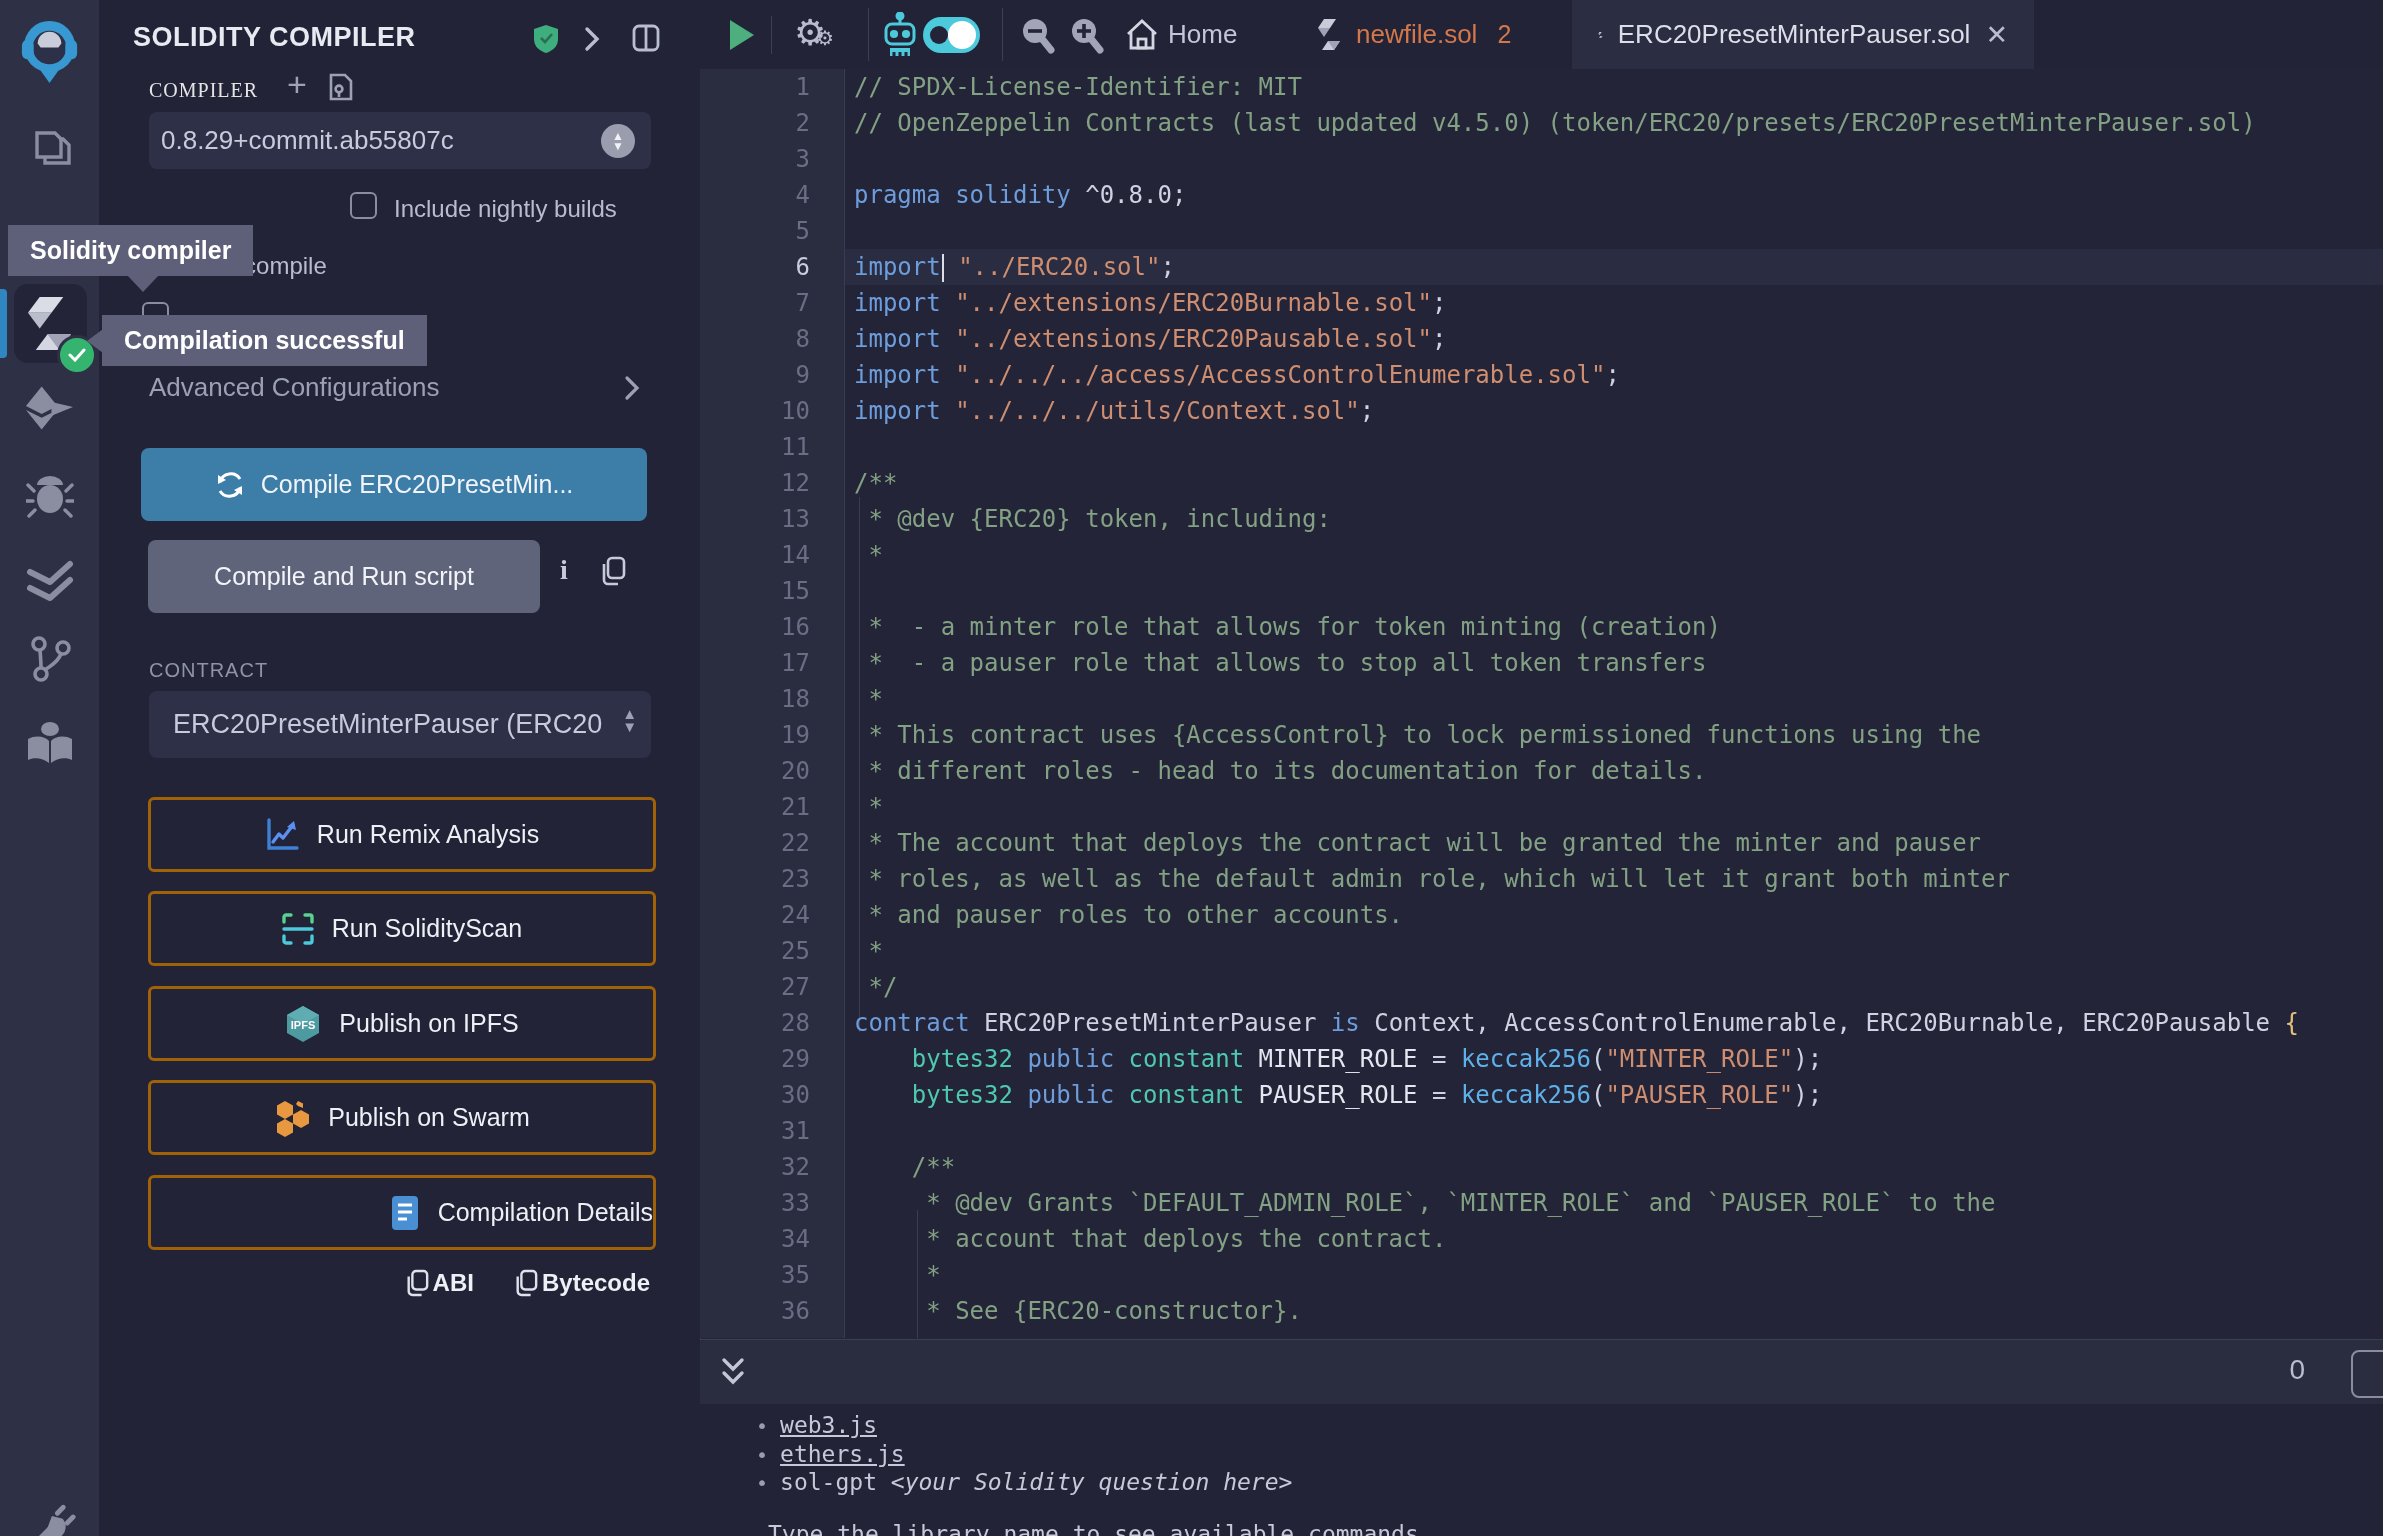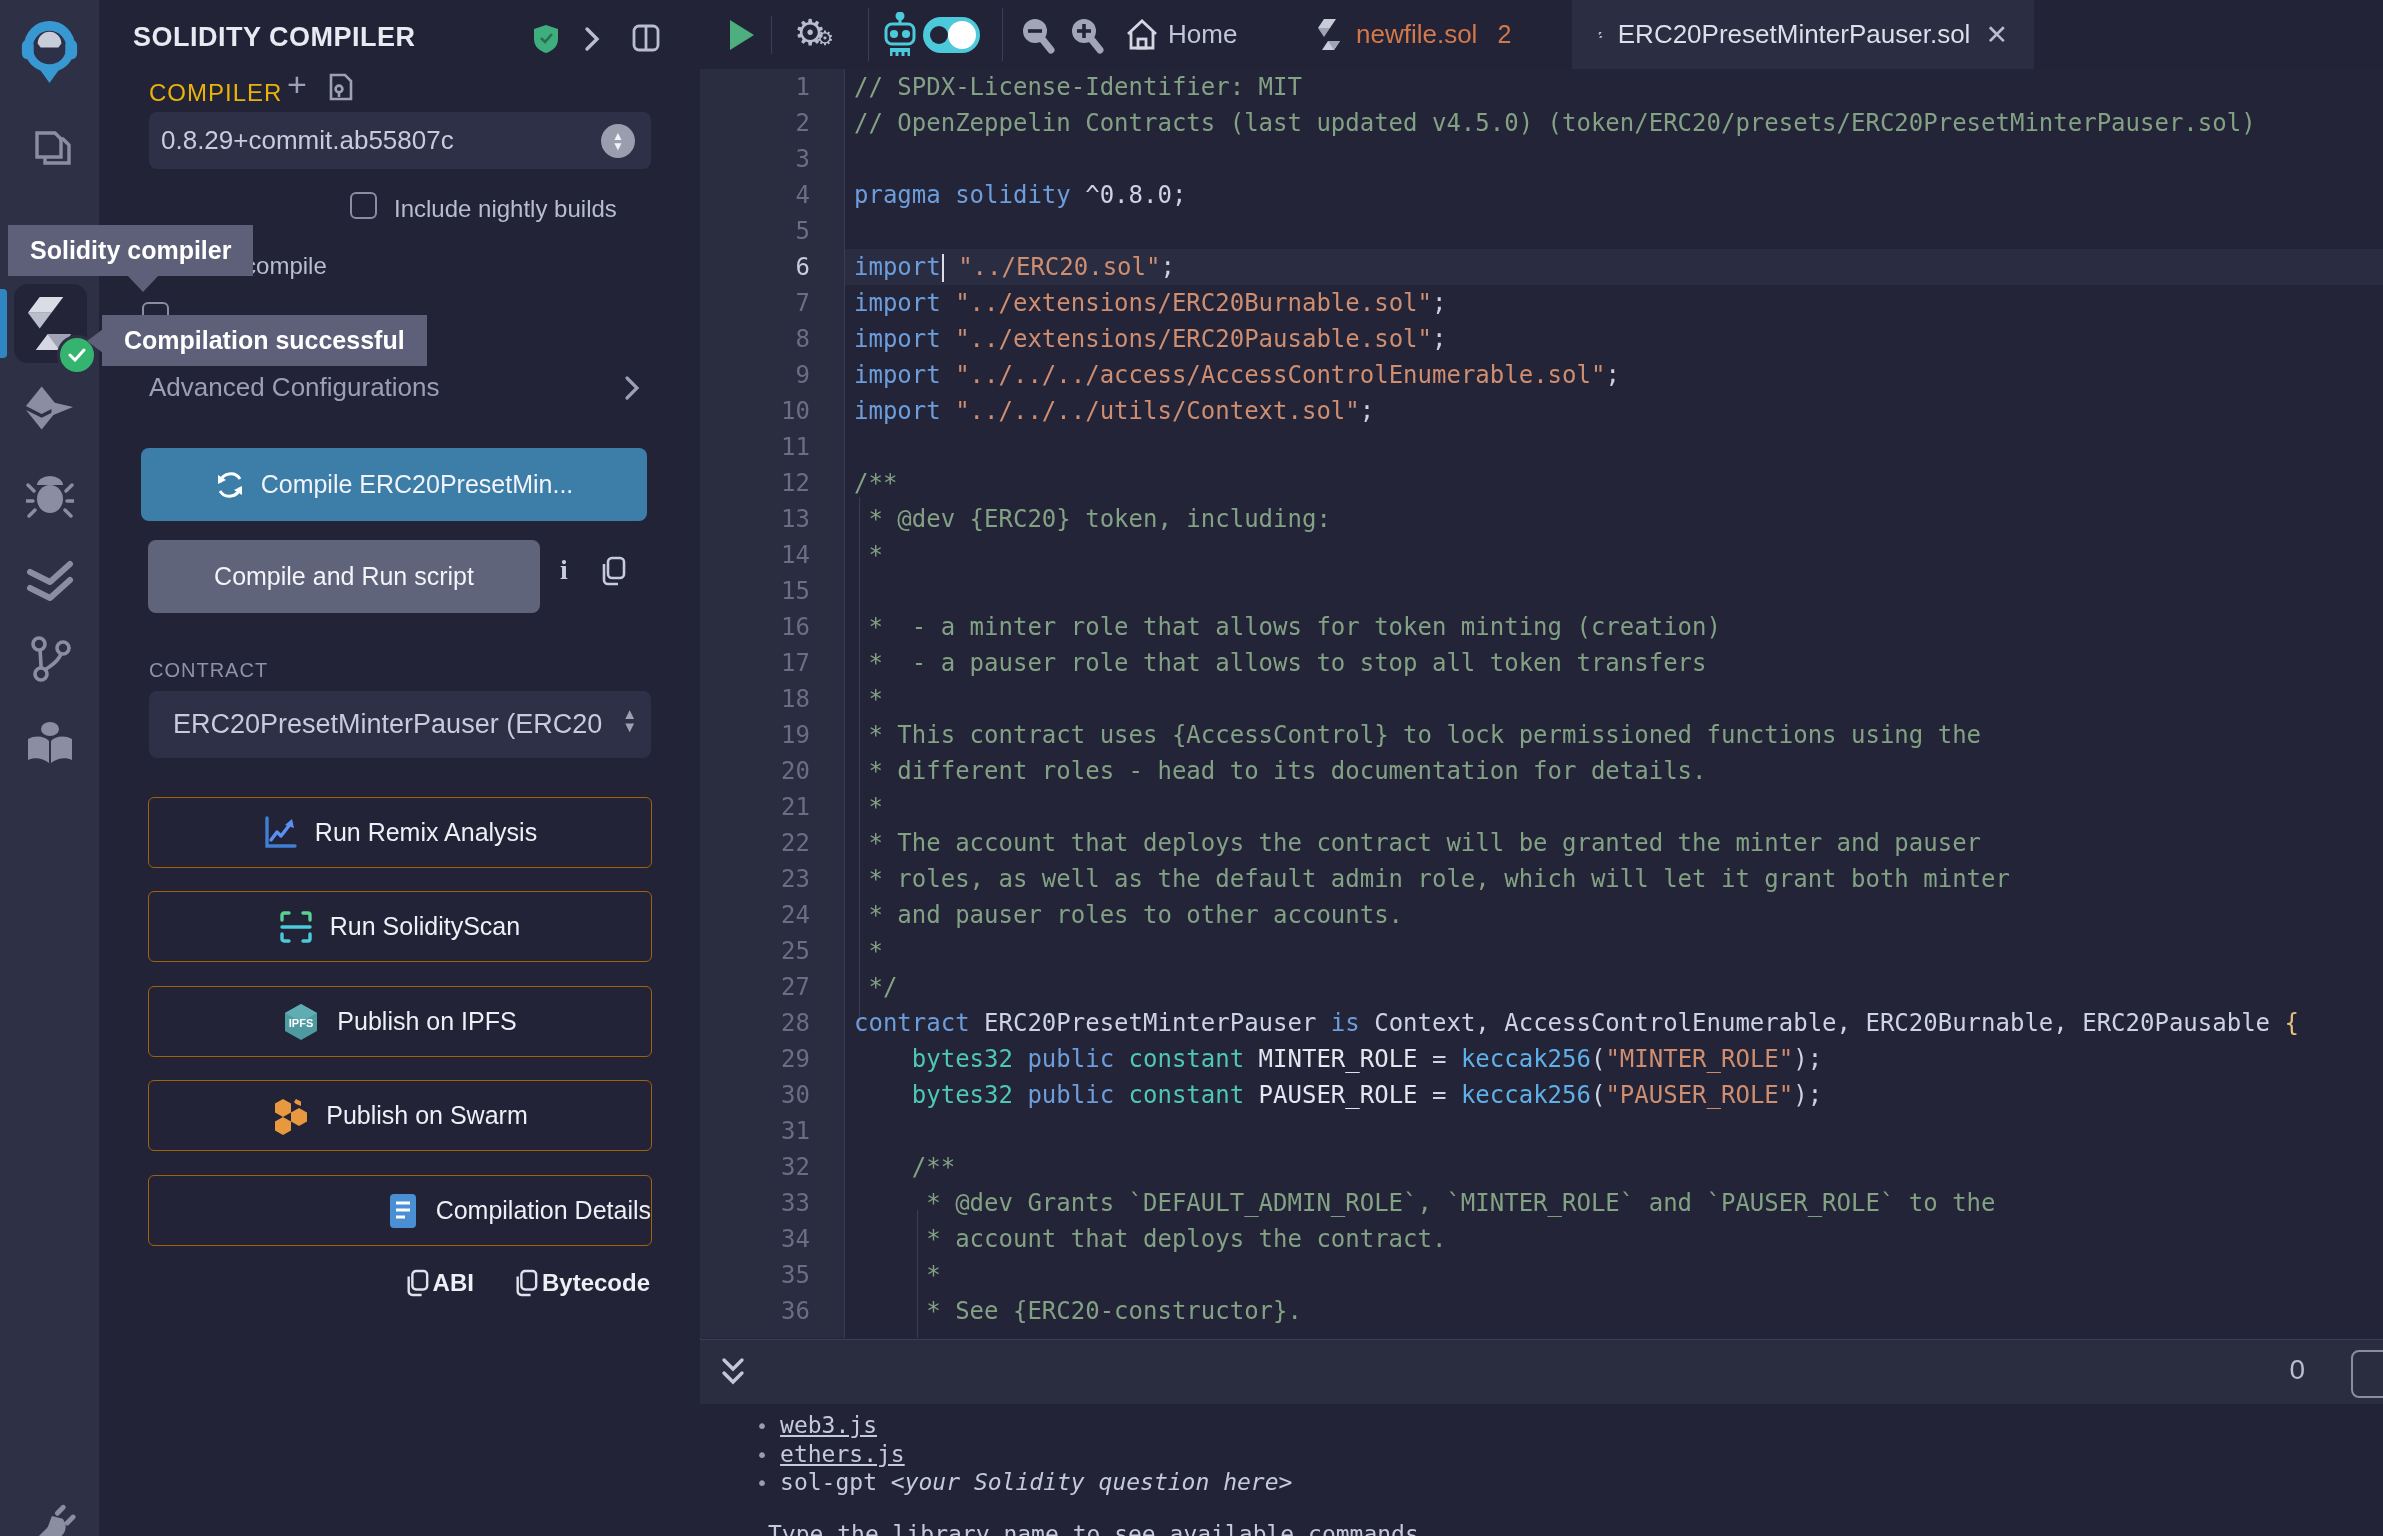--- a/index.html
+++ b/index.html
@@ -12,36 +12,36 @@
   .act-ic{position:absolute;left:0;width:99px;display:flex;justify-content:center;color:#8b8ea1;}
   #act-active-bg{left:14px;top:284px;width:73px;height:79px;background:#232438;border-radius:14px;}
   #act-indicator{left:0;top:289px;width:7px;height:69px;background:#2f86c1;border-radius:0 4px 4px 0;}
   #act-badge{left:57px;top:335px;width:34px;height:34px;border-radius:50%;background:#35b46f;
              border:3px solid #2e3045;display:flex;align-items:center;justify-content:center;}
 
   
   #sidepanel{left:99px;top:0;width:601px;height:1537px;background:#222337;border-right:1px solid #3f415a;}
   #panel-title{left:34px;top:22px;font-size:27px;font-weight:600;letter-spacing:0.5px;color:#e8eaf2;}
   .hdr-ic{color:#b9bdce;}
-  #compiler-label{left:50px;top:79px;font-size:24px;letter-spacing:1px;color:#eab308;font-weight:500;}
+  #compiler-label{left:50px;top:79px;font-size:20px;letter-spacing:1px;color:#e5e5e5;font-weight:500;font-family:Liberation Serif, serif;}
   .select{background:#2e3048;border-radius:8px;color:#c8cbdc;display:flex;align-items:center;}
   #version-select{left:50px;top:112px;width:502px;height:57px;font-size:26px;padding-left:12px;box-sizing:border-box;}
   #version-circle{right:16px;top:12px;width:34px;height:34px;border-radius:50%;background:#9a9dae;color:#f2f3f7;
                   display:flex;flex-direction:column;align-items:center;justify-content:center;font-size:12px;line-height:10px;position:absolute;}
   .checkbox{width:27px;height:27px;border:2px solid #8a8da2;border-radius:6px;box-sizing:border-box;background:transparent;}
   .cb-label{font-size:24px;color:#b8bcce;}
   #contract-label{left:50px;top:659px;font-size:20px;letter-spacing:1px;color:#8f93a8;font-weight:500;}
   #contract-select{left:50px;top:691px;width:502px;height:67px;font-size:27px;padding-left:24px;box-sizing:border-box;white-space:nowrap;overflow:hidden;}
   #contract-arrows{position:absolute;right:14px;top:16px;color:#9ea1b4;font-size:15px;line-height:13px;text-align:center;}
   #advanced-label{left:50px;top:372px;font-size:26px;color:#9ca0b5;}
   #advanced-chevron{left:525px;top:374px;}
   .btn{border-radius:8px;display:flex;align-items:center;justify-content:center;color:#f2f4fa;font-size:25px;cursor:pointer;}
   #compile-btn{left:42px;top:448px;width:506px;height:73px;background:#3d7ea9;gap:16px;}
   #compile-run-btn{left:49px;top:540px;width:392px;height:73px;background:#60647b;}
-  .obtn{left:49px;width:502px;height:69px;border:1px solid #a16207;border-radius:6px;background:transparent;
+  .obtn{left:49px;width:502px;height:69px;border:3px solid #a16207;border-radius:6px;background:transparent;
         display:flex;align-items:center;justify-content:center;gap:18px;color:#eef0f6;font-size:25px;cursor:pointer;position:absolute;}
   #abi-row{left:0;top:1269px;width:551px;display:flex;justify-content:flex-end;gap:40px;align-items:center;color:#eef0f6;
            font-size:24px;font-weight:bold;}
   .copy-pair{display:flex;align-items:center;gap:4px;}
 
   
   .tooltip{position:absolute;background:#5d6078;color:#ffffff;font-size:25px;font-weight:600;
            padding:11px 22px;white-space:nowrap;z-index:50;}
   #tt1{left:8px;top:225px;}
   #tt1 .caret-down{position:absolute;left:119px;bottom:-16px;width:0;height:0;

